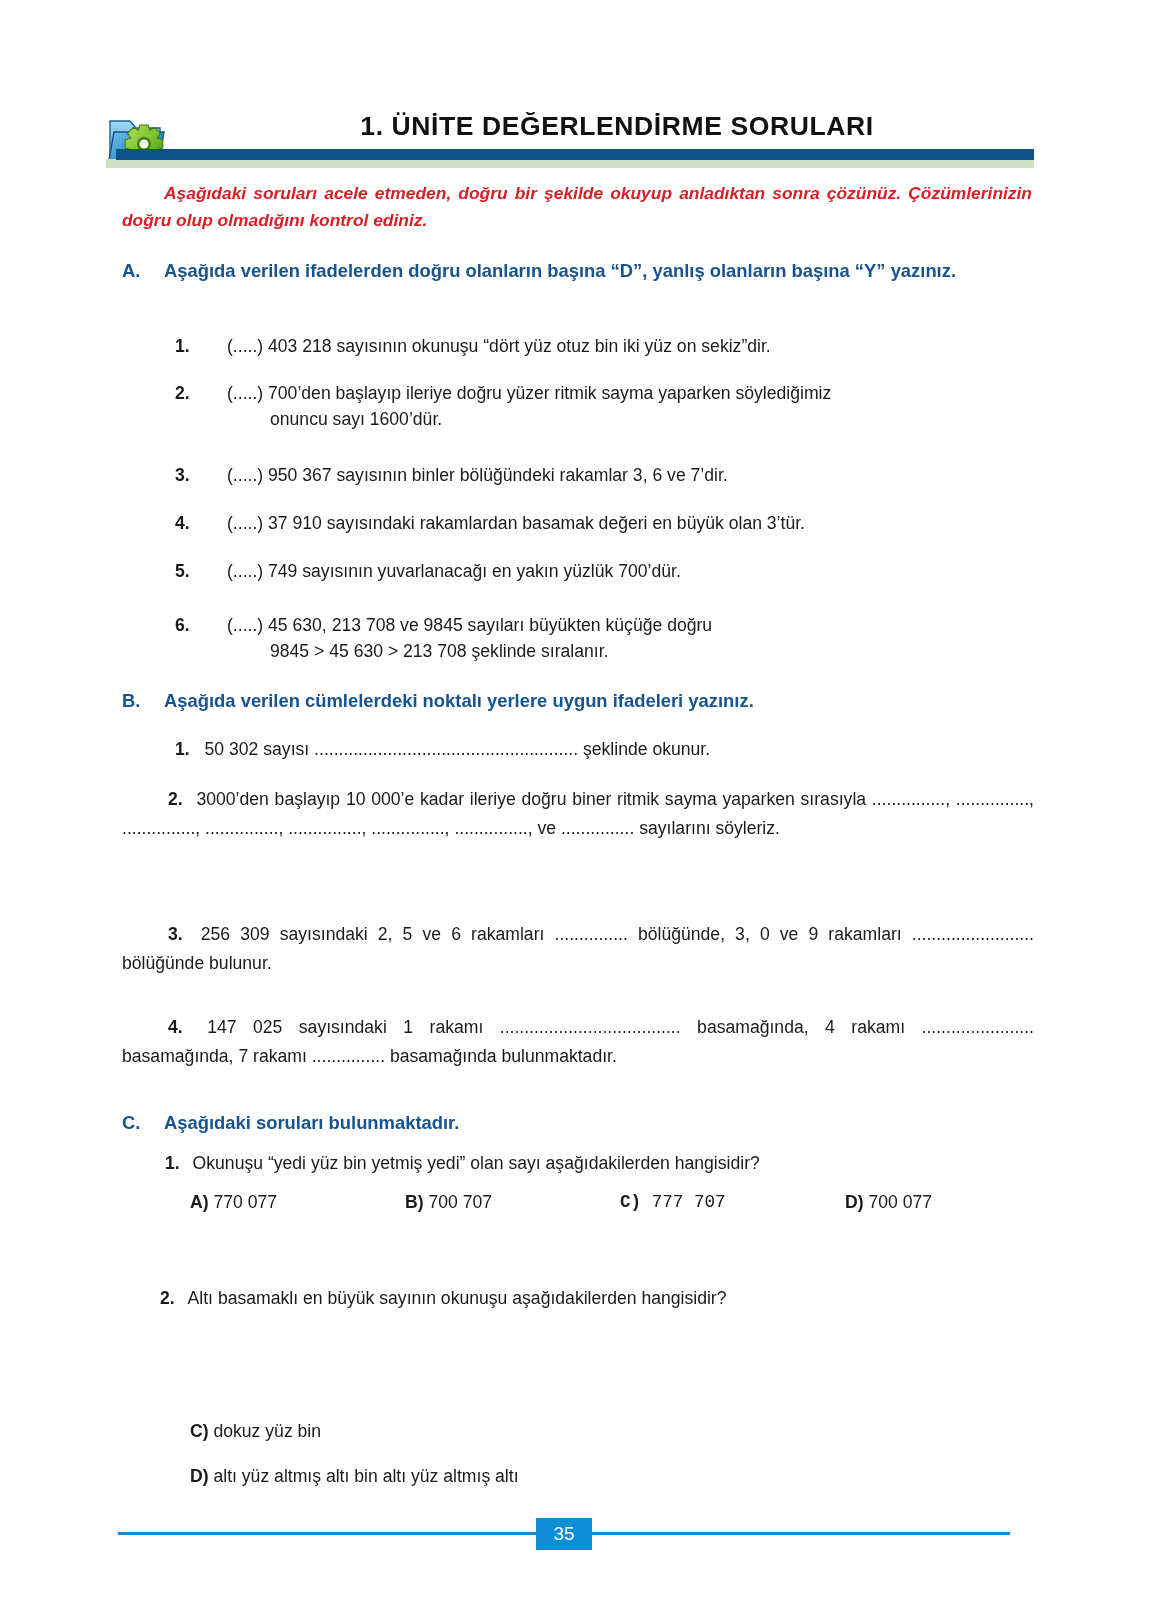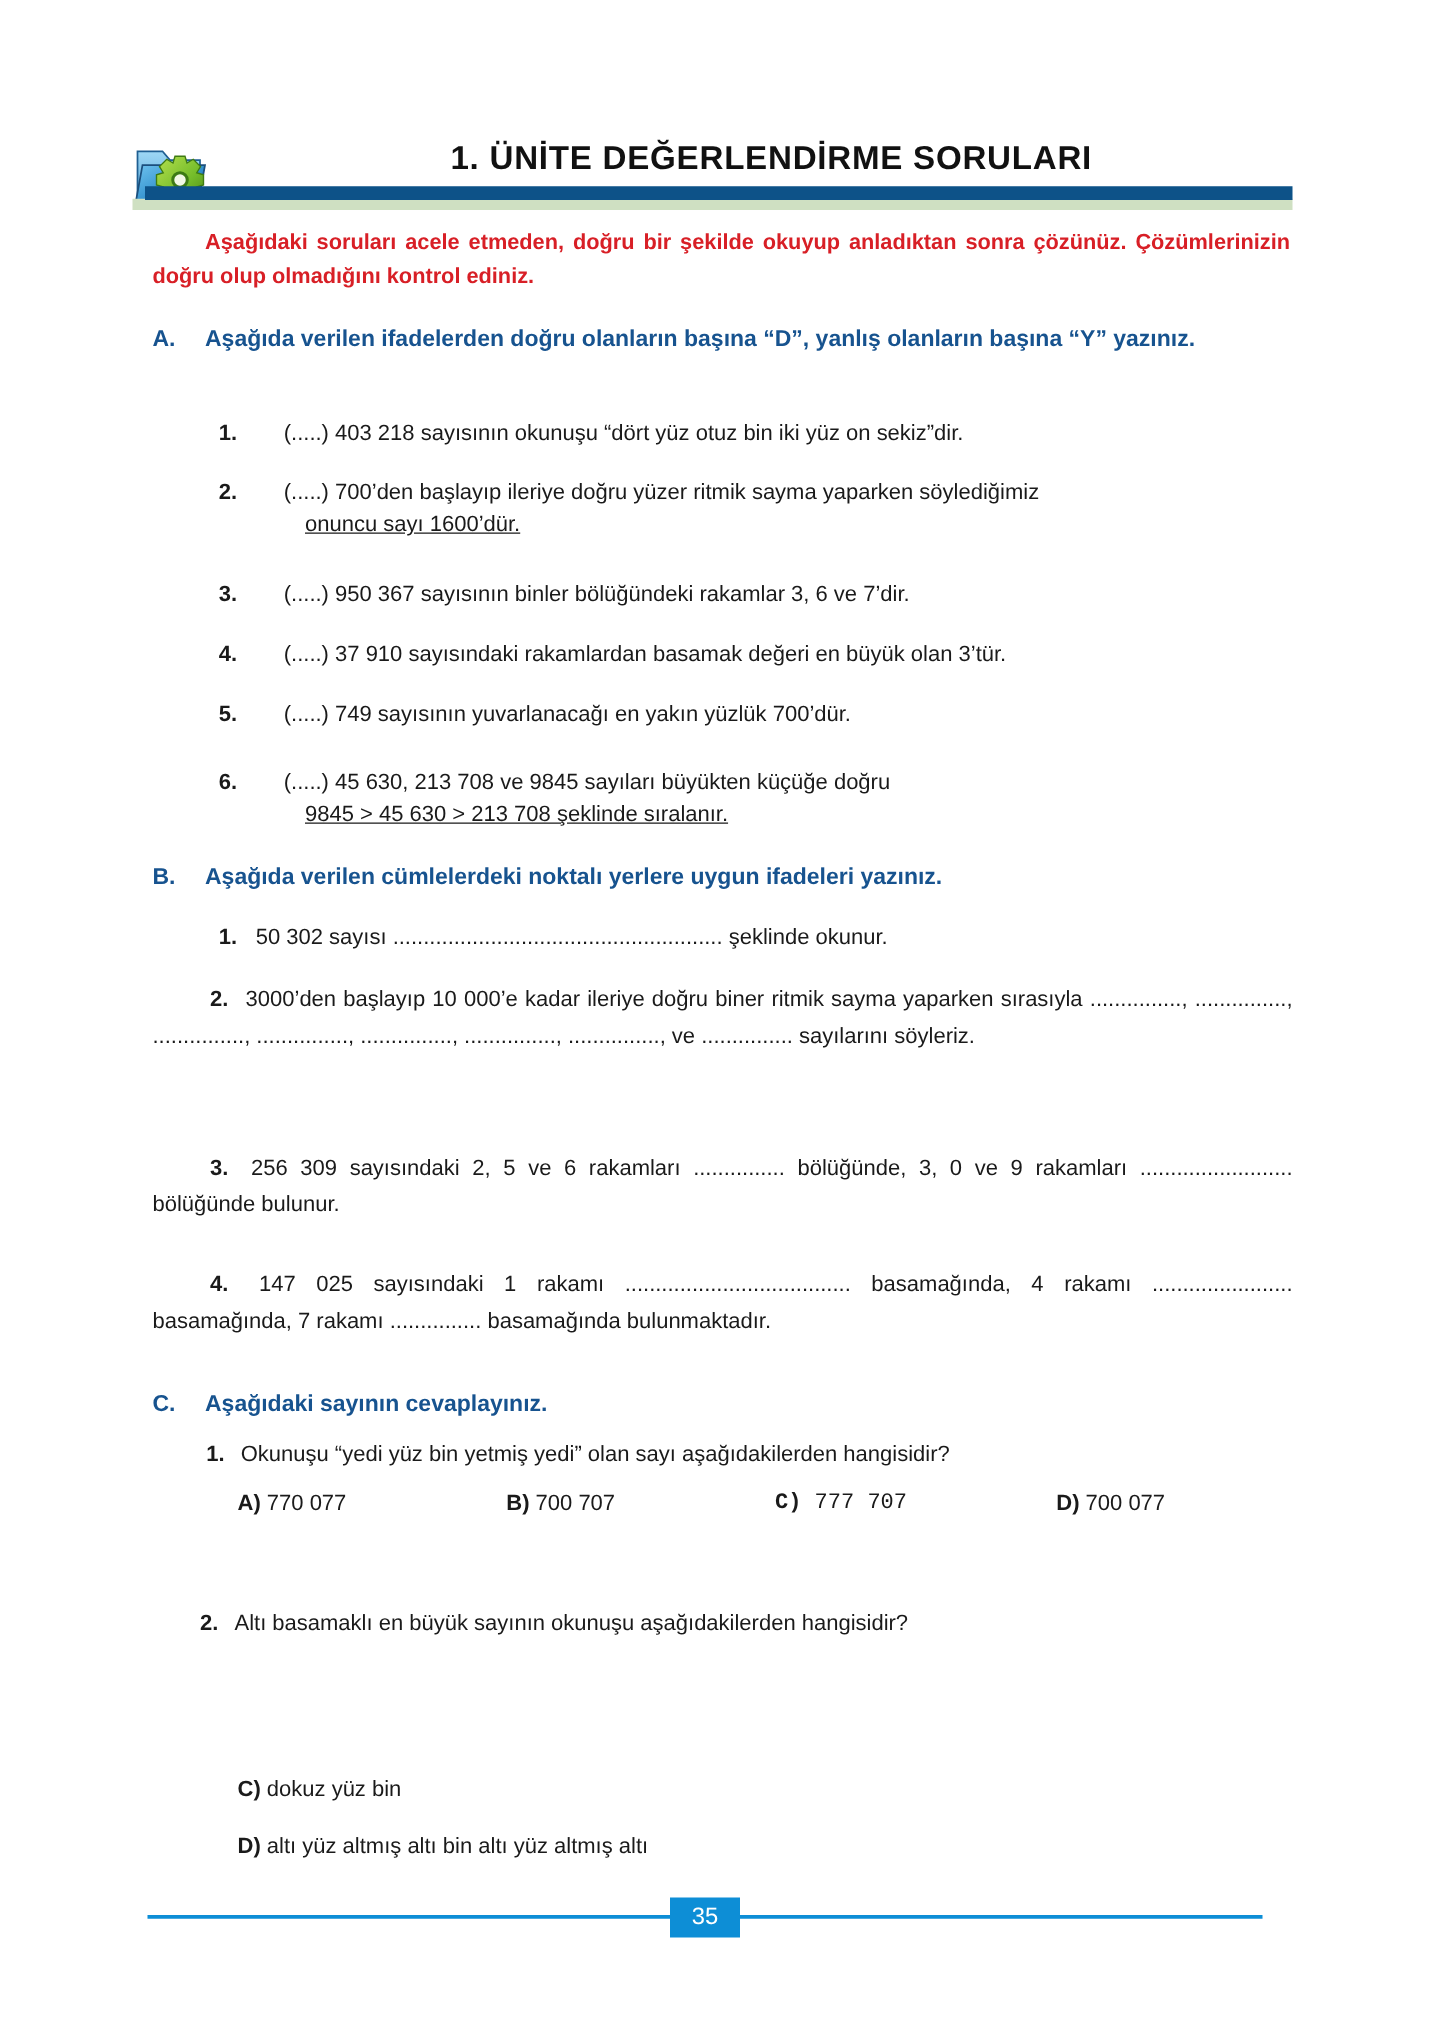--- a/index.html
+++ b/index.html
@@ -72,20 +72,21 @@
     position: absolute;
     left: 122px;
     top: 180px;
     width: 910px;
     font-size: 17.4px;
     font-weight: bold;
     line-height: 1.55;
     color: #d81f26;
     text-align: justify;
     text-indent: 42px;
+    font-style: italic;
   }
 
   .sec-head {
     position: absolute;
     font-size: 18.4px;
     font-weight: bold;
     color: #17538f;
     line-height: 1.42;
   }
   .sec-head .letter {
@@ -112,21 +113,21 @@
   }
   .item .body {
     display: block;
   }
   .item .cont {
     display: block;
   }
 
   
   .a-item .body { margin-left: 52px; }
-  .a-item .cont { margin-left: 69px; text-decoration: underline; }
+  .a-item .cont { margin-left: 95px; }
 
   
   .b-par {
     position: absolute;
     font-size: 17.6px;
     line-height: 1.62;
     color: #1a1a1a;
     text-align: justify;
     text-indent: 46px;
   }
@@ -287,21 +288,21 @@
     <span style="margin-left:8px;">256 309 sayısındaki 2, 5 ve 6 rakamları ............... bölüğünde, 3, 0 ve 9 rakamları ......................... bölüğünde bulunur.</span>
   </div>
 
   <div class="b-par" style="left:122px; top:1013px; width:912px;">
     <span class="num">4.</span>
     <span style="margin-left:8px;">147 025 sayısındaki 1 rakamı ..................................... basamağında, 4 rakamı ....................... basamağında, 7 rakamı ............... basamağında bulunmaktadır.</span>
   </div>
 
   <div class="sec-head" style="left:122px; top:1110px; width:912px;">
     <span class="letter">C.</span>
-    <span class="txt">Aşağıdaki sayının cevaplayınız.</span>
+    <span class="txt">Aşağıdaki soruları bulunmaktadır.</span>
   </div>
 
   <div class="c-q" style="left:165px; top:1150px; width:880px;">
     <span class="num">1.</span>
     <span style="margin-left:8px;">Okunuşu “yedi yüz bin yetmiş yedi” olan sayı aşağıdakilerden hangisidir?</span>
   </div>
 
   <div class="c-opts-row" style="left:190px; top:1192px; width:850px;">
     <span class="opt" style="width:215px;">
       <b>A)</b>

